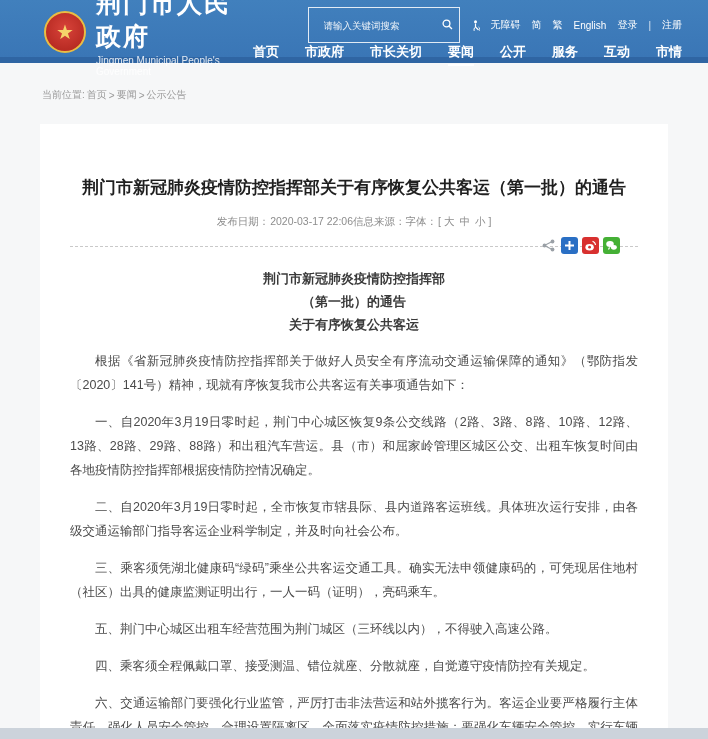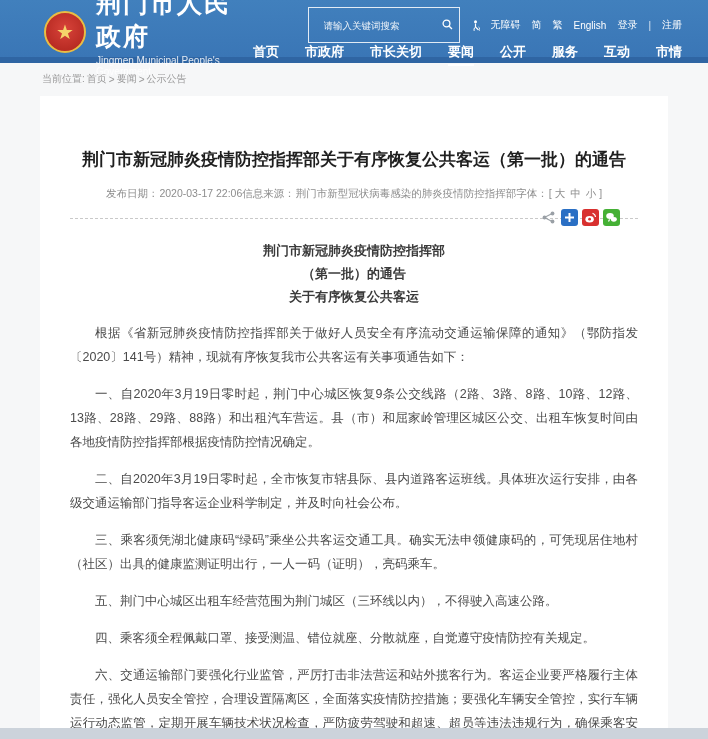--- a/index.html
+++ b/index.html
@@ -49,21 +49,21 @@
   .util-divider { opacity: .8; }
   .access-wrap { display: flex; align-items: center; gap: 11px; }
   .nav { display: flex; justify-content: flex-end; gap: 26px; }
   .nav-item {
     color: #fff; font-size: 13px; font-weight: bold;
     padding-bottom: 3px; cursor: pointer; white-space: nowrap;
   }
   .nav-item.active { border-bottom: 2px solid #fff; }
   
   .breadcrumb-row {
-    width: 628px; margin: 0 auto; padding: 9px 2px 6px;
+    width: 628px; margin: 16px auto; padding: 9px 2px 6px;
     font-size: 10px; color: #999;
     display: flex; gap: 2px; align-items: center;
   }
   .crumb { cursor: pointer; }
   
   .card {
     width: 628px; margin: 4px auto 0;
     background: #fff;
     padding: 28px 30px 26px;
     position: relative;
@@ -177,21 +177,20 @@
 <div class="card">
   <div class="article-title">荆门市新冠肺炎疫情防控指挥部关于有序恢复公共客运（第一批）的通告</div>
 
   <div class="meta-row">
     <span class="meta-item">
       <span>发布日期：</span>
       <span>2020-03-17 22:06</span>
     </span>
     <span class="meta-item">
       <span>信息来源：</span>
-      <span>荆门市新型冠状病毒感染的肺炎疫情防控指挥部</span>
     </span>
     <span class="meta-item">
       <span>字体：</span>
       <span>[</span>
       <span class="font-size-link">大</span>
       <span class="font-size-link">中</span>
       <span class="font-size-link">小</span>
       <span>]</span>
     </span>
   </div>

